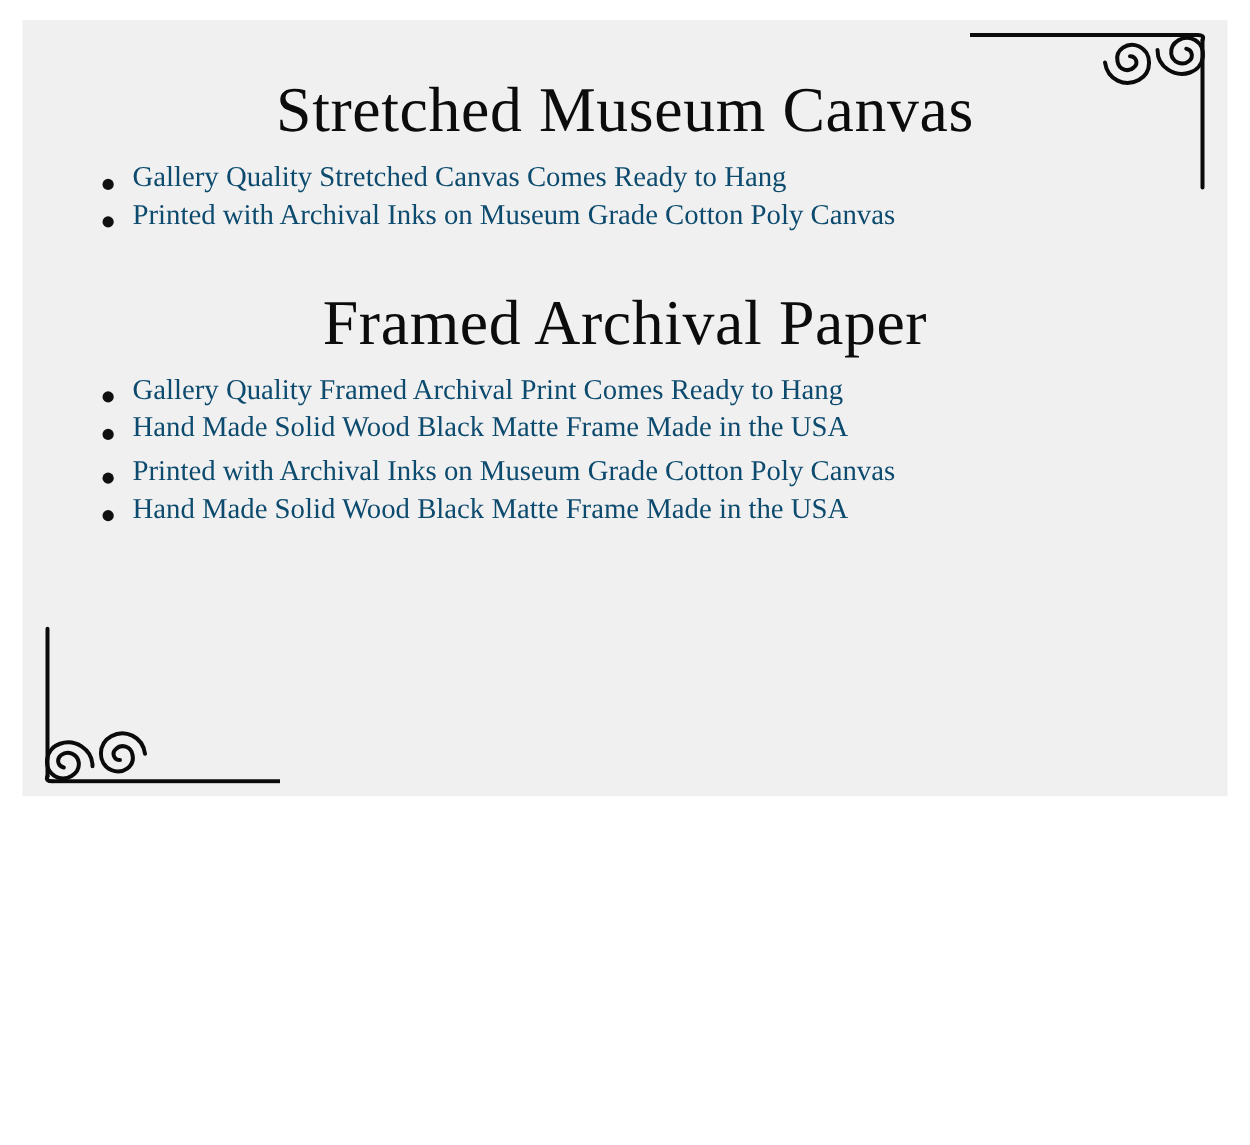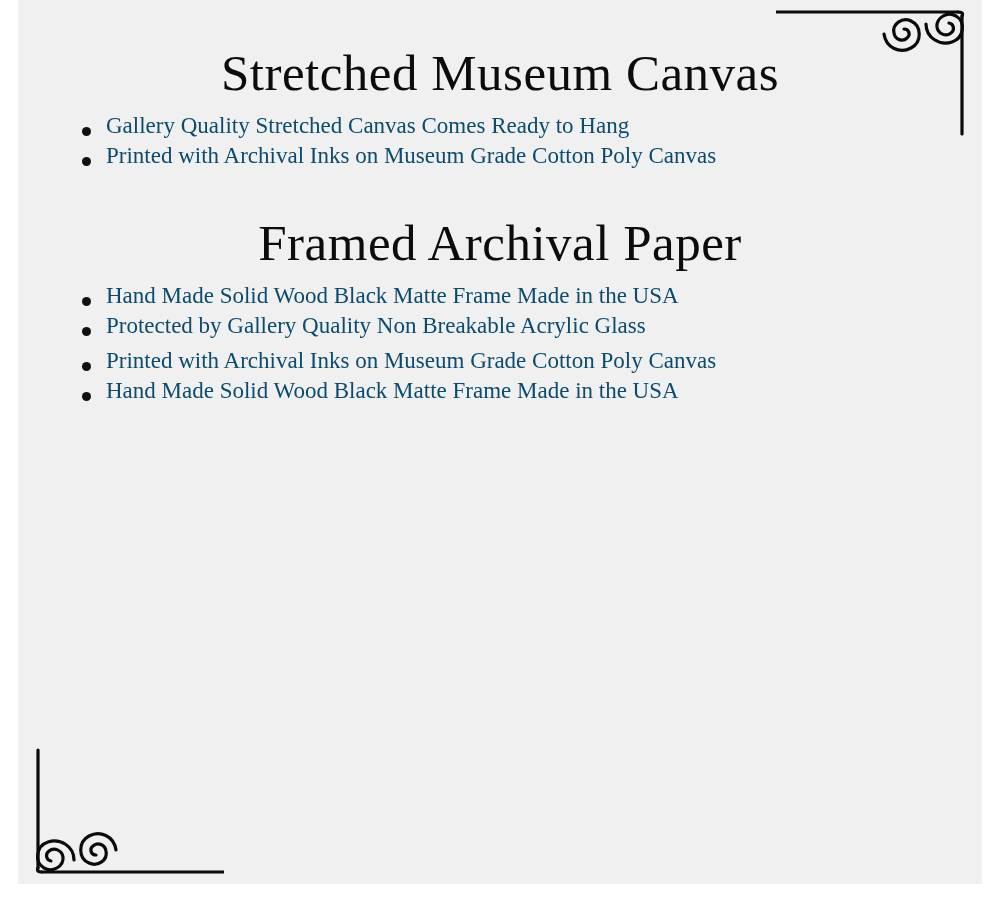--- a/index.html
+++ b/index.html
@@ -12,23 +12,23 @@
     width: 1000px;
     height: 916px;
     background: #ffffff;
     overflow: hidden;
     font-family: "Liberation Serif", "DejaVu Serif", serif;
     color: #111111;
   }
   .card {
     position: absolute;
     left: 18px;
-    top: 0;
+    top: 16px;
     width: 964px;
-    height: 884px;
+    height: 621px;
     background: #f0f0f0;
     box-sizing: border-box;
   }
   .corner {
     position: absolute;
     width: 200px;
     height: 130px;
     pointer-events: none;
   }
   .corner-tr {
@@ -118,22 +118,22 @@
         <h2 class="section-title">Stretched Museum Canvas</h2>
         <ul class="bullets">
           <li>Gallery Quality Stretched Canvas Comes Ready to Hang</li>
           <li>Printed with Archival Inks on Museum Grade Cotton Poly Canvas</li>
         </ul>
       </div>
 
       <div class="section">
         <h2 class="section-title">Framed Archival Paper</h2>
         <ul class="bullets">
+          <li>Gallery Quality Framed Archival Print Comes Ready to Hang</li>
           <li>Hand Made Solid Wood Black Matte Frame Made in the USA</li>
-          <li>Protected by Gallery Quality Non Breakable Acrylic Glass</li>
         </ul>
       </div>
 
       <div class="section">
         <ul class="bullets">
           <li>Printed with Archival Inks on Museum Grade Cotton Poly Canvas</li>
           <li>Hand Made Solid Wood Black Matte Frame Made in the USA</li>
         </ul>
       </div>
 

